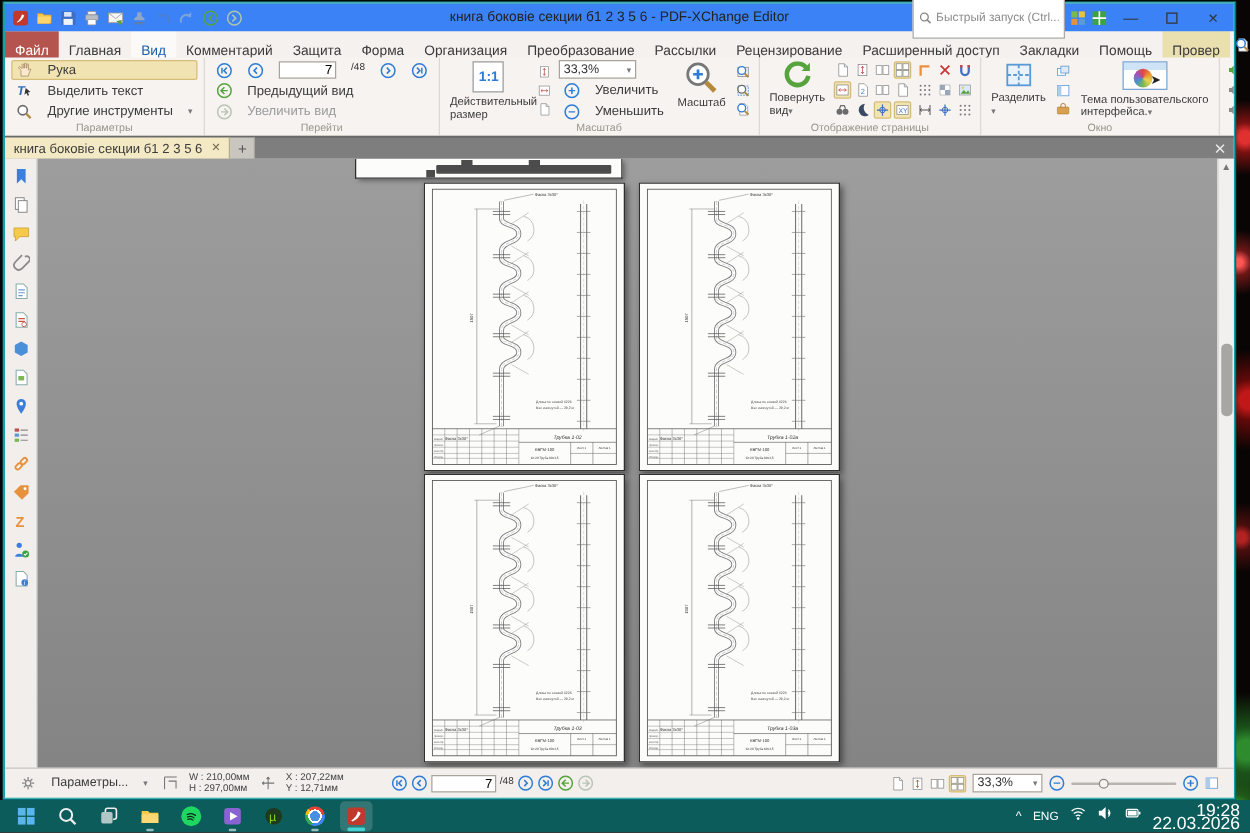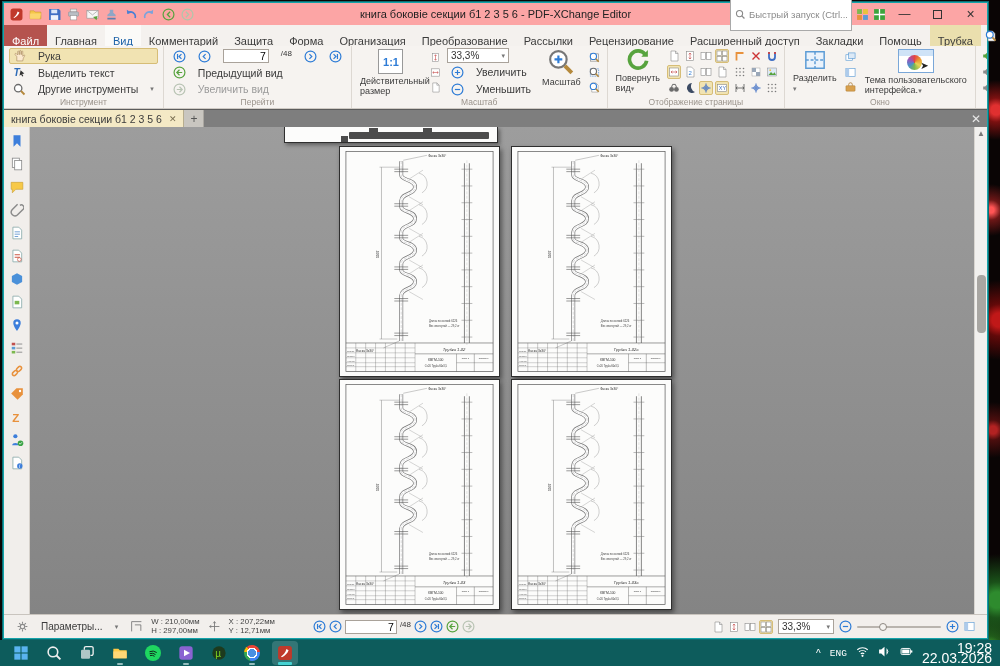--- a/index.html
+++ b/index.html
@@ -11,21 +11,21 @@
       radial-gradient(circle at 991px 210px,#ff5555 0 3px,rgba(150,30,30,.7) 10px,transparent 26px),
       radial-gradient(circle at 999px 320px,#c01818 0 7px,rgba(120,10,10,.8) 16px,transparent 40px),
       radial-gradient(circle at 993px 430px,#b22222 0 4px,rgba(120,20,20,.6) 10px,transparent 28px),
       radial-gradient(circle at 997px 600px,#2e8b2e 0 8px,rgba(30,100,30,.8) 18px,transparent 46px),
       radial-gradient(circle at 989px 650px,#46a832 0 6px,rgba(40,110,30,.8) 14px,transparent 36px),
       #0a0505;}
   
   .win{position:absolute;left:3px;top:2px;width:985px;height:637px;background:#f2efec;
     border:1px solid #15a3a9;box-shadow:0 0 0 1px #0a6c71;display:flex;flex-direction:column;}
   
-  .titlebar{height:22px;display:flex;align-items:center;padding:0 2px 0 4px;background:#fca5a5;position:relative;flex:none;}
+  .titlebar{height:22px;display:flex;align-items:center;padding:0 2px 0 4px;background:#3b82f6;position:relative;flex:none;}
   .qa{display:flex;align-items:center;gap:2px;}
   .qa .ic{padding:1px 2px;}
   .title-text{position:absolute;left:0;right:0;text-align:center;font-size:11px;color:#222;pointer-events:none;white-space:nowrap;}
   .tb-right{margin-left:auto;display:flex;align-items:center;gap:4px;z-index:2;}
   .qsearch{display:flex;align-items:center;gap:3px;width:122px;height:16px;border:1px solid #a9a9a9;background:#fff;padding:16px 4px;}
   .qsearch span{font-size:9.5px;color:#8a8a8a;white-space:nowrap;overflow:hidden;}
   .wbtn{width:29px;height:20px;display:flex;align-items:center;justify-content:center;font-size:12px;color:#333;}
   .wbtn.max i{width:9px;height:9px;border:1.2px solid #333;display:block;}
   .wbtn.close{font-size:14px;}
   
@@ -102,21 +102,21 @@
   .tapp.active{background:rgba(255,255,255,.16);}
   .tapp .run{position:absolute;bottom:0;left:50%;transform:translateX(-50%);width:6px;height:2px;border-radius:1px;background:rgba(220,240,240,.65);}
   .tapp.active .run{width:14px;height:3px;background:#46d2d2;}
   .chrome{width:16px;height:16px;border-radius:50%;
     background:radial-gradient(circle,#4a90e2 0 4px,#fff 4px 5.5px,rgba(0,0,0,0) 5.5px),
     conic-gradient(from -40deg,#ea4335 0 33%,#4285f4 33% 66%,#34a853 66% 88%,#fbbc05 88%);}
   .spot{width:16px;height:16px;border-radius:50%;background:#1ed760;display:flex;align-items:center;justify-content:center;}
   .spot svg{width:12px;height:12px;}
   .tray{margin-left:auto;display:flex;align-items:center;gap:9px;color:#fff;}
   .tray .chev{font-size:10px;}
-  .tray .lang{font-size:9.5px;font-family:Liberation Mono, monospace;}
+  .tray .lang{font-size:9.5px;}
   .tray svg{width:13px;height:13px;}
   .clock{display:flex;flex-direction:column;align-items:flex-end;font-size:14px;line-height:10px;color:#fff;}
 </style>
 </head>
 <body>
 
 <div class="screen">
   <div class="win">
 
     <div class="titlebar">
@@ -225,21 +225,21 @@
         <div class="rtab ">Комментарий</div>
         <div class="rtab ">Защита</div>
         <div class="rtab ">Форма</div>
         <div class="rtab ">Организация</div>
         <div class="rtab ">Преобразование</div>
         <div class="rtab ">Рассылки</div>
         <div class="rtab ">Рецензирование</div>
         <div class="rtab ">Расширенный доступ</div>
         <div class="rtab ">Закладки</div>
         <div class="rtab ">Помощь</div>
-        <div class="rtab context">Трубка</div>
+        <div class="rtab context">Провер</div>
         <div class="rtabs-right">
   <div class="findbtn">
             <svg width="12" height="12" viewBox="0 0 12 12">
               <path d="M3 1h4.5L10 3.5V11H3z" fill="#fff" stroke="#8a8a8a" stroke-width=".6"></path>
               <circle cx="4.8" cy="4.8" r="3.4" fill="#fff" stroke="#2e7cd6" stroke-width="1.2"></circle>
               <line x1="7.4" y1="7.4" x2="10.6" y2="10.6" stroke="#b5893c" stroke-width="1.7"></line>
             </svg>
           </div>
 
   </div>
@@ -269,21 +269,21 @@
             <span class="ic">
                 <svg viewBox="0 0 12 12">
                   <circle cx="4.8" cy="4.8" r="3.4" fill="#fff" stroke="#6b6b6b" stroke-width="1.2"></circle>
                   <line x1="7.4" y1="7.4" x2="10.6" y2="10.6" stroke="#b5893c" stroke-width="1.7"></line>
                 </svg>
               </span>
             <span>Другие инструменты</span>
               <span class="dd">▾</span>
           </div>
         </div>
-        <div class="rg-label">Инструмент</div>
+        <div class="rg-label">Параметры</div>
       </div>
 
       <div class="rgroup">
         <div class="vcol">
           <div class="rrow">
             <span class="ic">
                 <svg viewBox="0 0 12 12">
                   <circle cx="6" cy="6" r="5" fill="none" stroke="#2e7cd6" stroke-width="1.1"></circle>
                   <path d="M7.8 3.8L5.6 6l2.2 2.2M4.2 3.8v4.4" fill="none" stroke="#2e7cd6" stroke-width="1.1"></path>
                 </svg>

